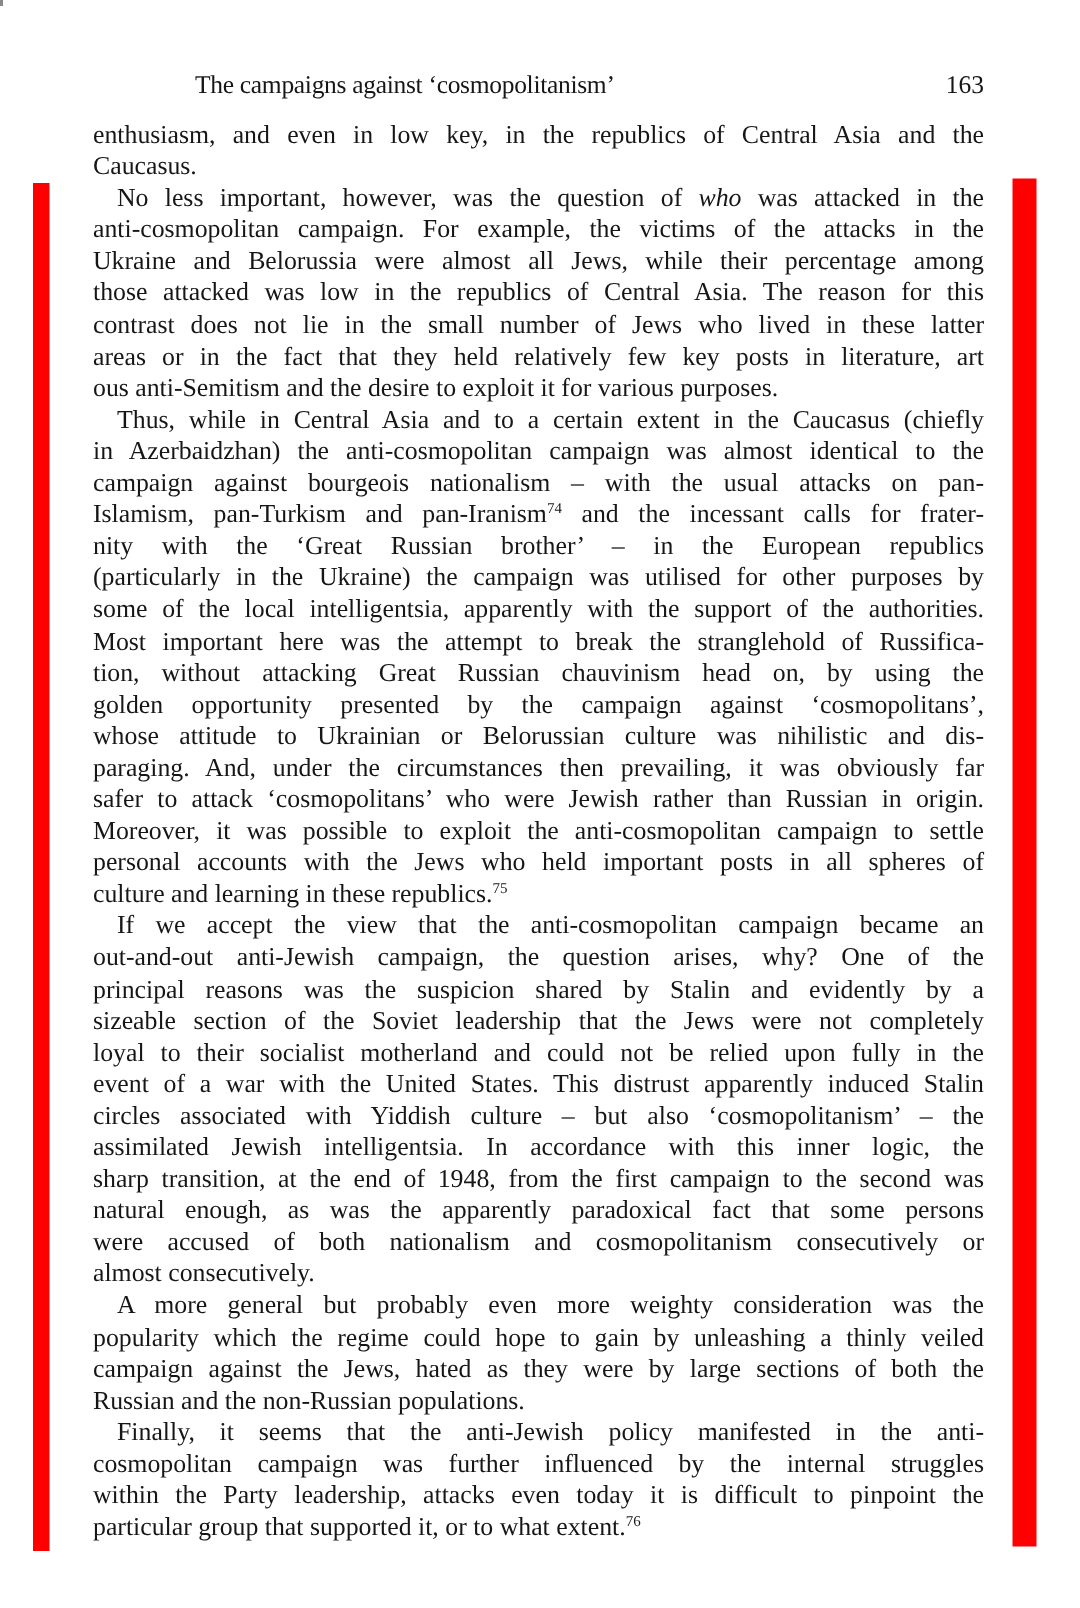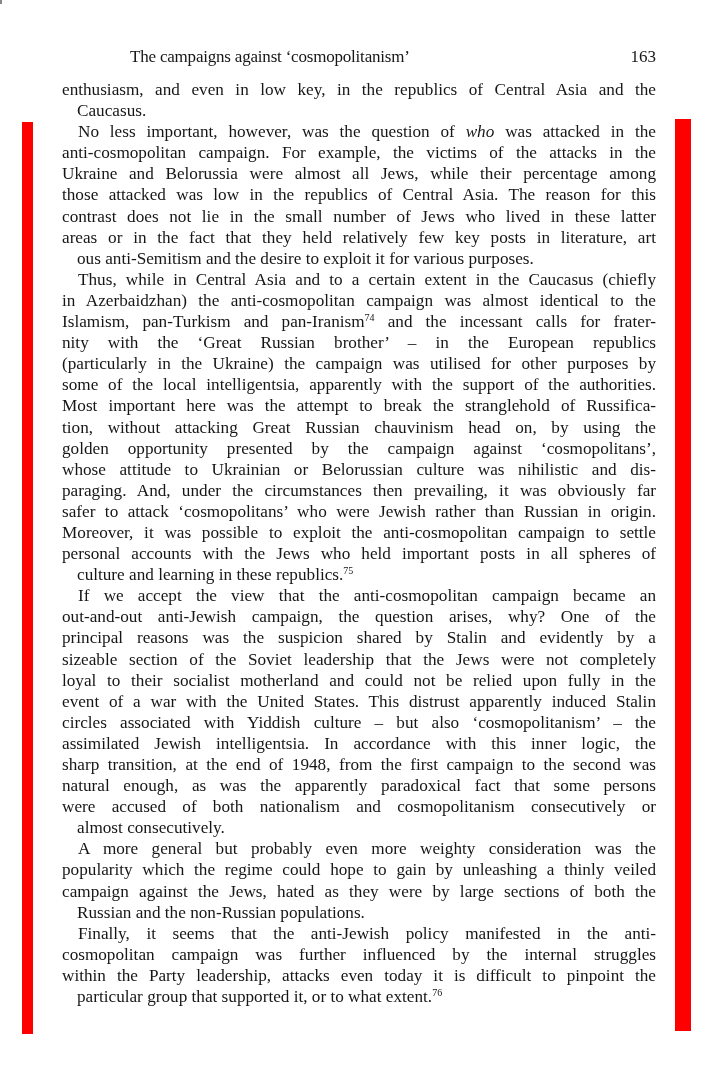--- a/index.html
+++ b/index.html
@@ -9,21 +9,21 @@
   }
   .corner-mark { position: absolute; left: 0; top: 0; width: 2px; height: 4px; background: #888; }
   .red-bar { position: absolute; background: #ff0000; }
   .red-bar.left { left: 22px; top: 122px; width: 11px; height: 912px; }
   .red-bar.right { left: 675px; top: 119px; width: 16px; height: 912px; }
   .running-head { position: absolute; top: 47px; left: 62px; width: 594px; height: 26px; }
   .running-title { position: absolute; left: 68px; top: 0; font-size: 17px; letter-spacing: -0.2px; }
   .page-number { position: absolute; right: 0; top: 0; font-size: 17px; }
   .body-text { position: absolute; left: 62px; top: 79px; width: 594px; font-size: 17.2px; line-height: 21.1px; }
   .line { display: block; white-space: nowrap; text-align: justify; text-align-last: justify; height: 21.1px; }
-  .line.last { text-align-last: left; margin-left: 15px; }
+  .line.last { text-align-last: left; }
   .line.indent { padding-left: 16px; }
   sup { font-size: 10px; line-height: 0; vertical-align: 6px; }
   em { font-style: italic; }
 </style>
 </head>
 <body>
 
 <div class="corner-mark"></div>
 <div class="red-bar left"></div>
 <div class="red-bar right"></div>
@@ -43,20 +43,21 @@
       <span class="line">anti-cosmopolitan campaign. For example, the victims of the attacks in the</span>
       <span class="line">Ukraine and Belorussia were almost all Jews, while their percentage among</span>
       <span class="line">those attacked was low in the republics of Central Asia. The reason for this</span>
       <span class="line">contrast does not lie in the small number of Jews who lived in these latter</span>
       <span class="line">areas or in the fact that they held relatively few key posts in literature, art</span>
       <span class="line last">ous anti-Semitism and the desire to exploit it for various purposes.</span>
     </div>
     <div>
       <span class="line indent">Thus, while in Central Asia and to a certain extent in the Caucasus (chiefly</span>
       <span class="line">in Azerbaidzhan) the anti-cosmopolitan campaign was almost identical to the</span>
+      <span class="line">campaign against bourgeois nationalism – with the usual attacks on pan-</span>
       <span class="line">Islamism, pan-Turkism and pan-Iranism<sup>74</sup> and the incessant calls for frater-</span>
       <span class="line">nity with the ‘Great Russian brother’ – in the European republics</span>
       <span class="line">(particularly in the Ukraine) the campaign was utilised for other purposes by</span>
       <span class="line">some of the local intelligentsia, apparently with the support of the authorities.</span>
       <span class="line">Most important here was the attempt to break the stranglehold of Russifica-</span>
       <span class="line">tion, without attacking Great Russian chauvinism head on, by using the</span>
       <span class="line">golden opportunity presented by the campaign against ‘cosmopolitans’,</span>
       <span class="line">whose attitude to Ukrainian or Belorussian culture was nihilistic and dis-</span>
       <span class="line">paraging. And, under the circumstances then prevailing, it was obviously far</span>
       <span class="line">safer to attack ‘cosmopolitans’ who were Jewish rather than Russian in origin.</span>

